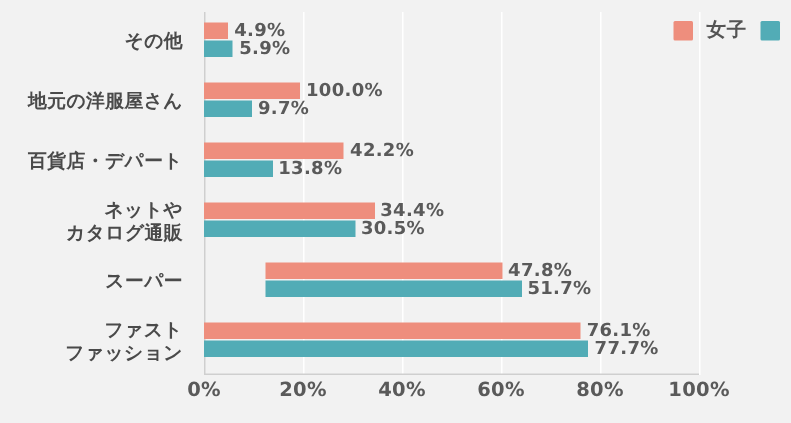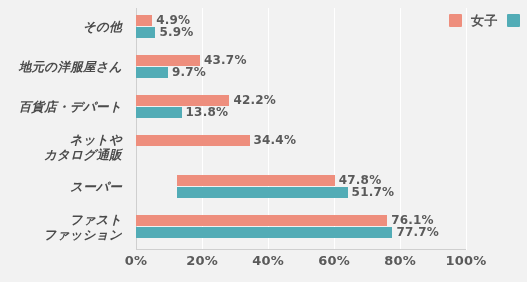--- a/index.html
+++ b/index.html
@@ -122,21 +122,20 @@
     letter-spacing: 0.2px;
   }
 
   
   .cat-labels {
     position: absolute;
     left: 0;
     top: 8px;
     width: 130px;
     height: 242px;
-    font-style: italic;
   }
   .cat-label {
     position: absolute;
     right: 8px;
     width: 124px;
     text-align: right;
     font-size: 12.5px;
     font-weight: bold;
     color: #4a4a4a;
     line-height: 15px;
@@ -219,41 +218,45 @@
             <div class="bar-value">4.9%</div>
           </div>
           <div class="bar-line male">
             <div class="bar" style="width: 19.47px; background: rgb(82, 172, 182);"></div>
             <div class="bar-value">5.9%</div>
           </div>
         </div>
         <div class="row" style="top: 47px;">
           <div class="bar-line female">
             <div class="bar" style="width: 64.02px; background: rgb(238, 142, 125);"></div>
-            <div class="bar-value">43.7%</div>
+            <div class="bar-value">100.0%</div>
           </div>
           <div class="bar-line male">
             <div class="bar" style="width: 32.01px; background: rgb(82, 172, 182);"></div>
             <div class="bar-value">9.7%</div>
           </div>
         </div>
         <div class="row" style="top: 87px;">
           <div class="bar-line female">
             <div class="bar" style="width: 93.39px; background: rgb(238, 142, 125);"></div>
             <div class="bar-value">42.2%</div>
           </div>
           <div class="bar-line male">
             <div class="bar" style="width: 45.54px; background: rgb(82, 172, 182);"></div>
             <div class="bar-value">13.8%</div>
           </div>
         </div>
         <div class="row" style="top: 127px; padding-left: 25px;">
           <div class="bar-line female">
             <div class="bar" style="width: 113.52px; background: rgb(238, 142, 125);"></div>
             <div class="bar-value">34.4%</div>
+          </div>
+          <div class="bar-line male">
+            <div class="bar" style="width: 100.65px; background: rgb(82, 172, 182);"></div>
+            <div class="bar-value">30.5%</div>
           </div>
         </div>
         <div class="row" style="top: 167px; margin-left: 41px;">
           <div class="bar-line female">
             <div class="bar" style="width: 157.74px; background: rgb(238, 142, 125);"></div>
             <div class="bar-value">47.8%</div>
           </div>
           <div class="bar-line male">
             <div class="bar" style="width: 170.61px; background: rgb(82, 172, 182);"></div>
             <div class="bar-value">51.7%</div>

